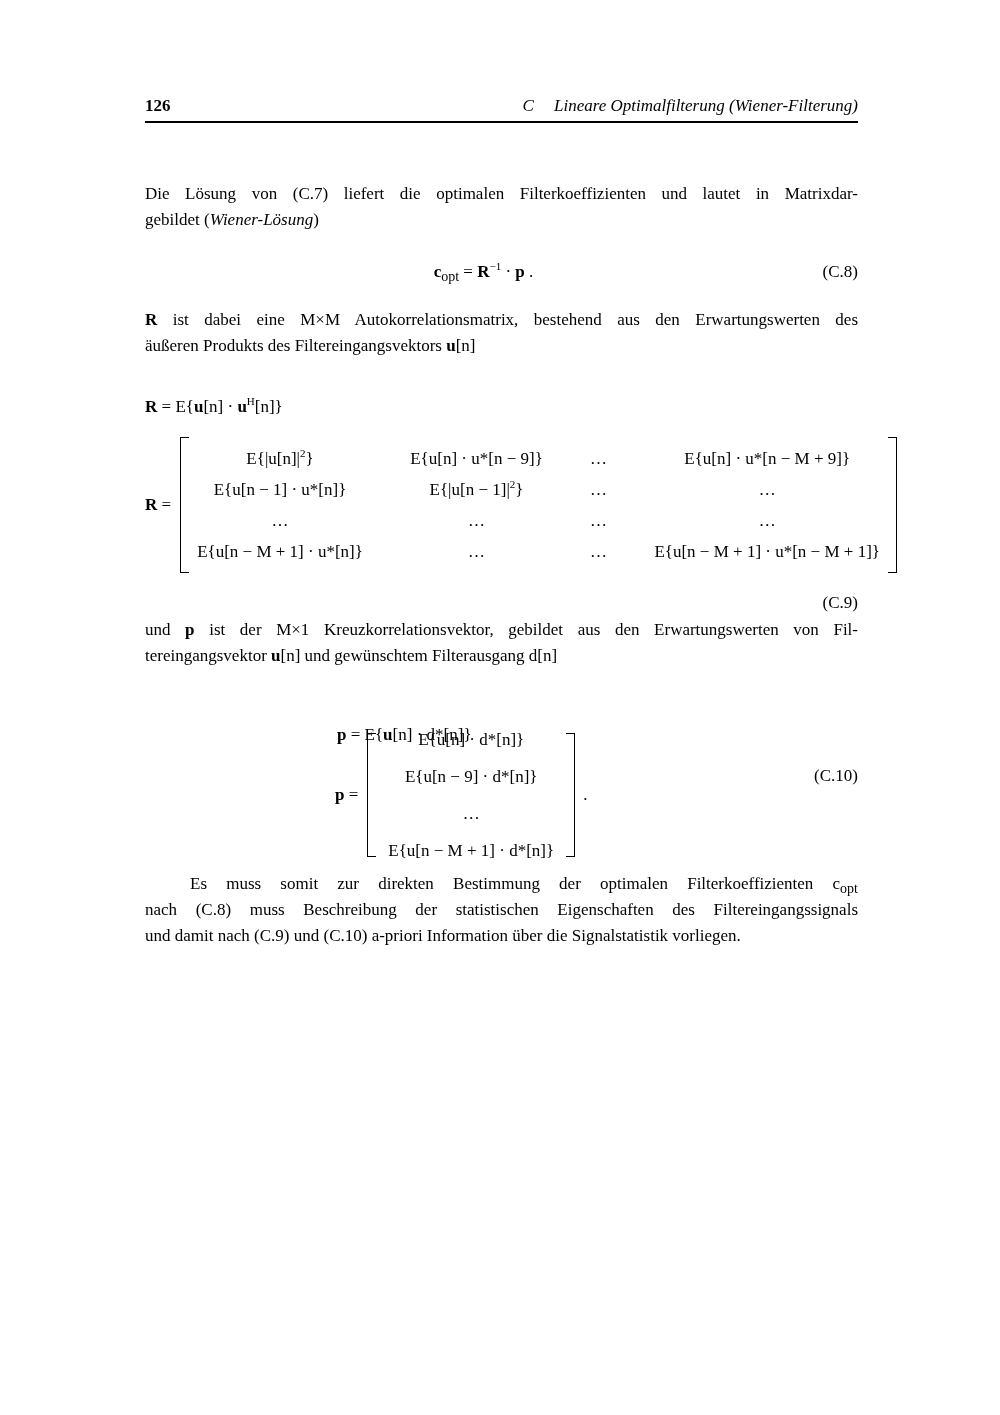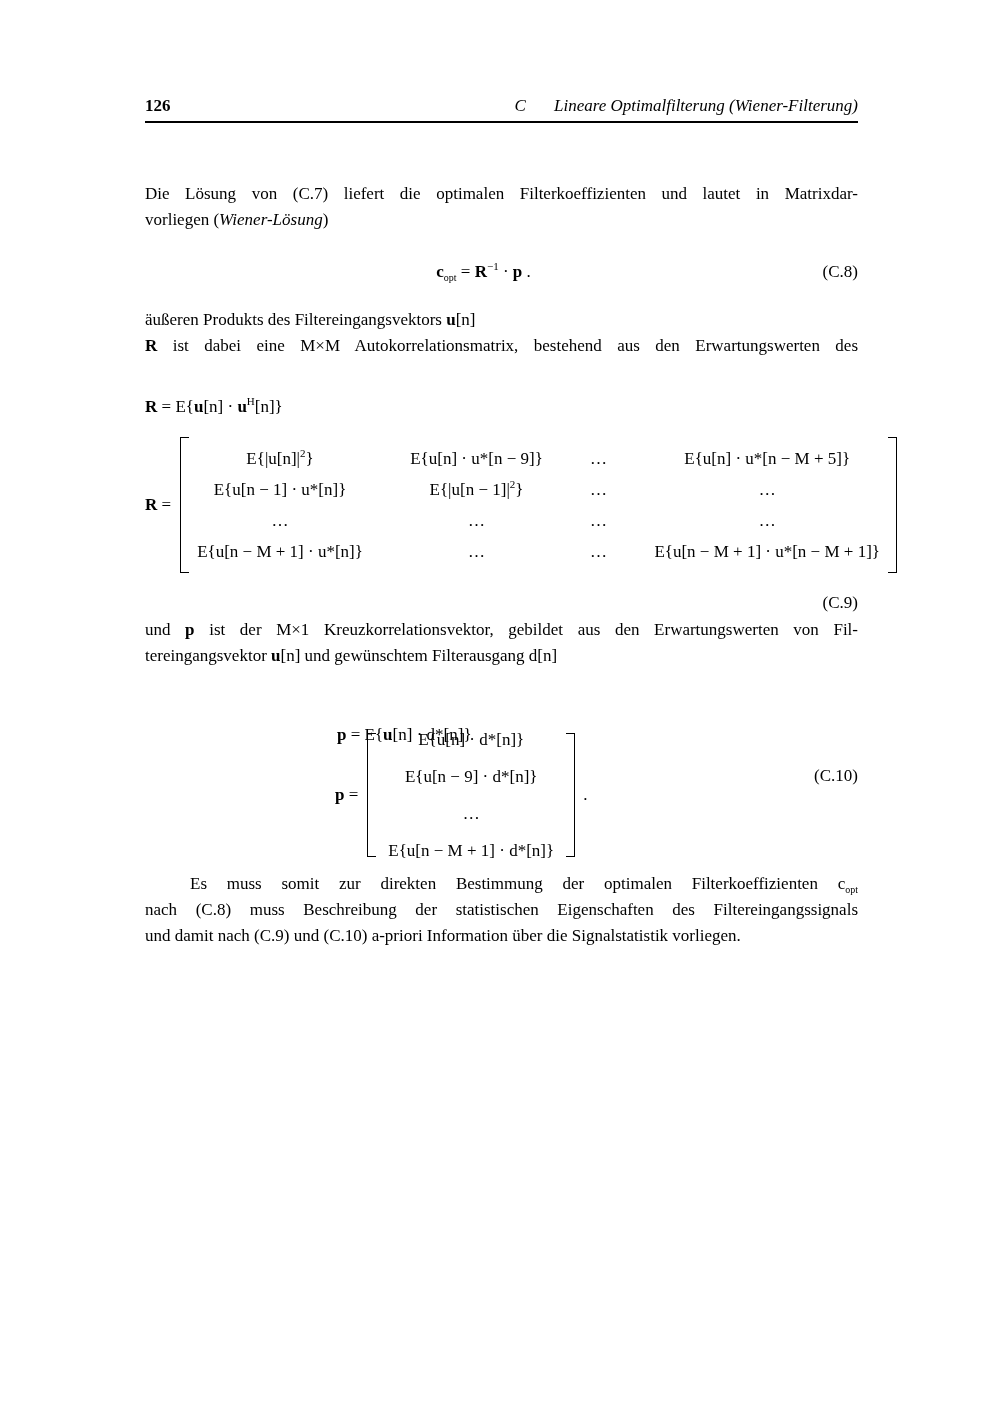--- a/index.html
+++ b/index.html
@@ -10,29 +10,29 @@
     height: 1257px;
     background: #ffffff;
     font-family: "Liberation Serif", "DejaVu Serif", serif;
     font-size: 17px;
     color: #000000;
     overflow: hidden;
   }
   .b  { font-weight: bold; }
   .it { font-style: italic; margin-top: 31px; }
   .sup { font-size: 11px; vertical-align: 7px; line-height: 0; }
-  .sub { font-size: 10px; vertical-align: -4px; line-height: 0; }
+  .sub { font-size: 14px; vertical-align: -4px; line-height: 0; }
 
   .header {
     position: absolute; top: 96px; left: 145px; width: 713px;
     display: flex; justify-content: space-between; align-items: baseline;
   }
   .pagenum { font-weight: bold; }
   .runhead { font-style: italic; }
-  .runhead .gap { margin-left: 28px; }
+  .runhead .gap { margin-left: 20px; }
   .rule {
     position: absolute; top: 121px; left: 145px; width: 713px;
     border-top: 2px solid #000;
   }
 
   .para { position: absolute; left: 145px; width: 713px; line-height: 26px; }
   .pline { white-space: normal; }
   .pline.just { text-align: justify; text-align-last: justify; }
   .indent1 { padding-left: 45px; }
 
@@ -77,45 +77,45 @@
 <div class="page">
 
   <div class="header">
     <span class="pagenum">126</span>
     <span class="runhead"><span>C</span><span class="gap">Lineare Optimalfilterung (Wiener-Filterung)</span></span>
   </div>
   <div class="rule"></div>
 
   <div class="para" style="top:181px">
     <div class="pline just"><span>Die Lösung von (C.7) liefert die optimalen Filterkoeffizienten und lautet in Matrixdar-</span></div>
-    <div class="pline"><span>vorliegen (</span><span class="it">Wiener-Lösung</span><span>)</span></div>
+    <div class="pline"><span>gebildet (</span><span class="it">Wiener-Lösung</span><span>)</span></div>
   </div>
 
   <div class="eqblock eqcenter" style="top:262px">
     <div class="eqc"><span class="b">c</span><span class="sub">opt</span><span> = </span><span class="b">R</span><span class="sup">−1</span><span> · </span><span class="b">p</span><span> .</span></div>
     <span class="eqlabel">(C.8)</span>
   </div>
 
   <div class="para" style="top:307px">
+    <div class="pline just"><span class="b">R</span><span> ist dabei eine M×M Autokorrelationsmatrix, bestehend aus den Erwartungswerten des</span></div>
     <div class="pline"><span>äußeren Produkts des Filtereingangsvektors </span><span class="b">u</span><span>[n]</span></div>
-    <div class="pline just"><span class="b">R</span><span> ist dabei eine M×M Autokorrelationsmatrix, bestehend aus den Erwartungswerten des</span></div>
   </div>
 
   <div class="eqblock" style="top:397px">
     <span><span class="b">R</span><span> = </span><span>E{</span><span class="b">u</span><span>[n] · </span><span class="b">u</span><span class="sup">H</span><span>[n]}</span></span>
   </div>
 
   <div class="mrow" style="top:437px; height:136px">
     <span class="lhs"><span class="b">R</span><span> = </span></span>
     <div class="bracket l"></div>
     <div class="mgrid">
       <span class="mcell"><span>E{|u[n]|</span><span class="sup">2</span><span>}</span></span>
       <span class="mcell"><span>E{u[n] · u*[n − 9]}</span></span>
       <span class="mcell"><span>…</span></span>
-      <span class="mcell"><span>E{u[n] · u*[n − M + 5]}</span></span>
+      <span class="mcell"><span>E{u[n] · u*[n − M + 9]}</span></span>
 
       <span class="mcell"><span>E{u[n − 1] · u*[n]}</span></span>
       <span class="mcell"><span>E{|u[n − 1]|</span><span class="sup">2</span><span>}</span></span>
       <span class="mcell"><span>…</span></span>
       <span class="mcell"><span>…</span></span>
 
       <span class="mcell"><span>…</span></span>
       <span class="mcell"><span>…</span></span>
       <span class="mcell"><span>…</span></span>
       <span class="mcell"><span>…</span></span>

